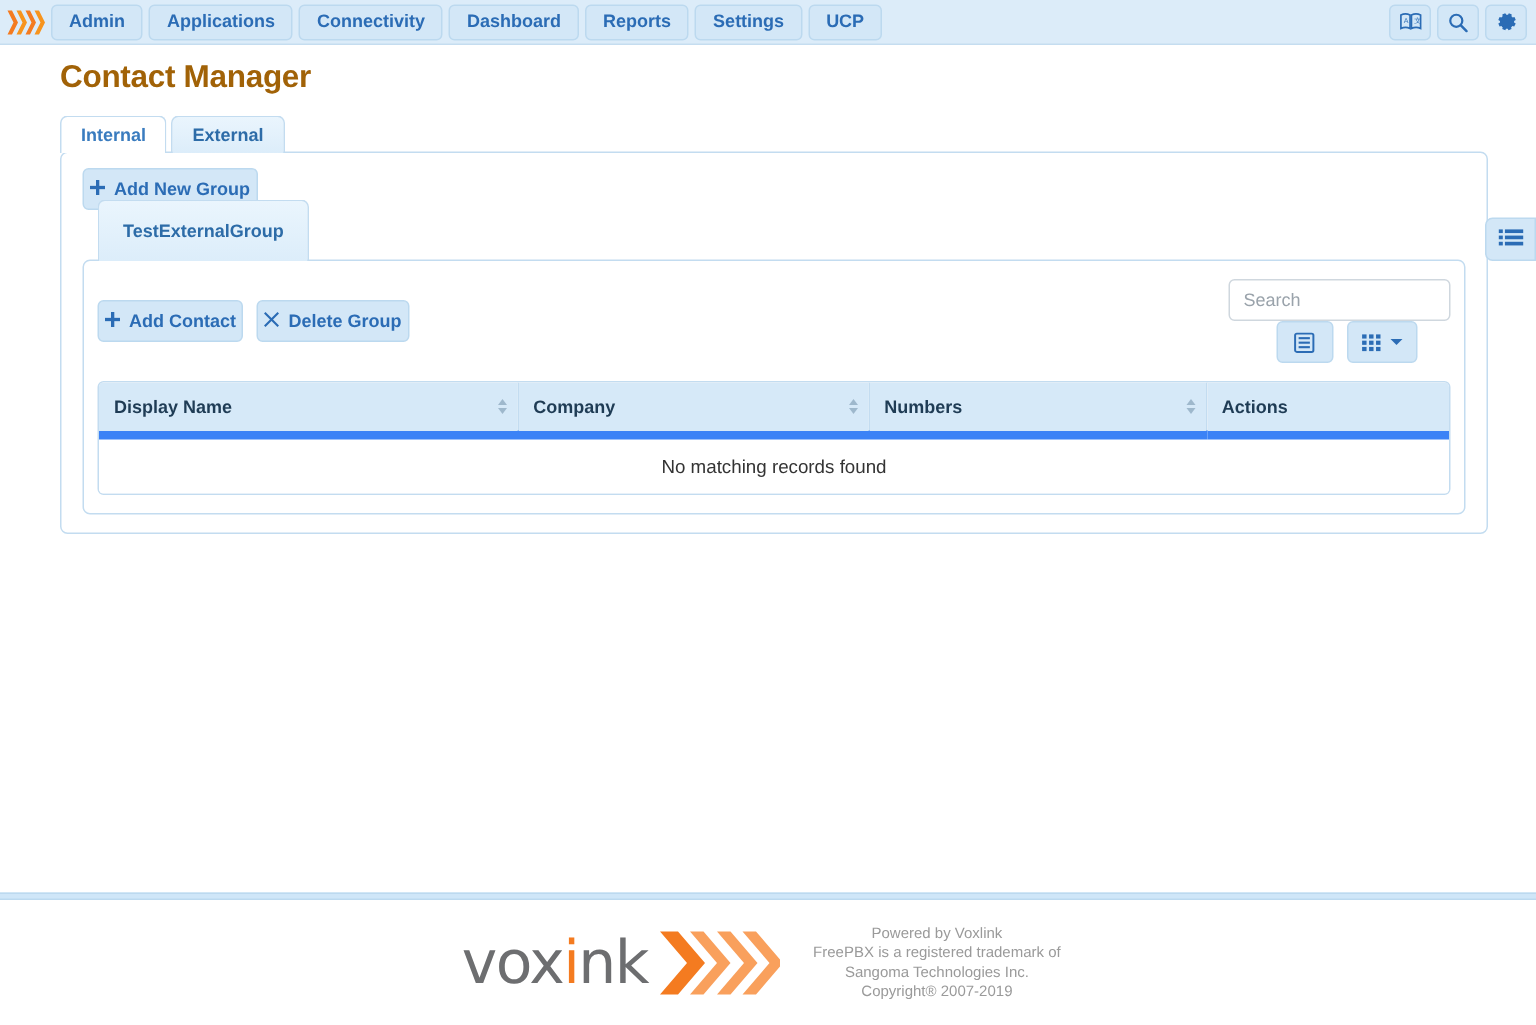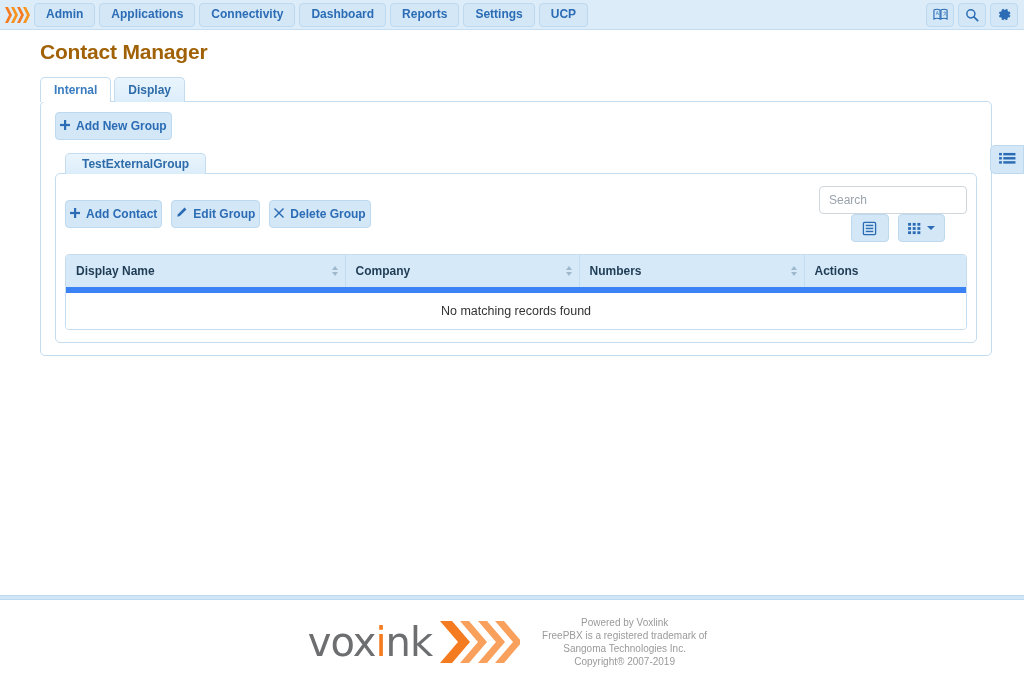--- a/index.html
+++ b/index.html
@@ -137,21 +137,21 @@
     z-index: 3;
     height: 25px;
   }
   .group-tab {
     font-size: 12px;
     font-weight: bold;
     color: #2d6ca8;
     border: 1px solid #c3dcf0;
     border-bottom: none;
     border-radius: 5px 5px 0 0;
-    padding: 3px 16px;
+    padding: 13px 16px;
     background: linear-gradient(to bottom,#eaf5fd 0%,#dcedfa 100%);
     cursor: pointer;
     line-height: 14px;
   }
 
   
   .inner-panel {
     border: 1px solid #c3dcf0;
     border-radius: 5px;
     background: #fff;
@@ -341,21 +341,21 @@
     </div>
   </div>
 </div>
 
 <div class="page">
 
   <div class="page-title">Contact Manager</div>
 
   <div class="tab-strip">
     <div class="tab">Internal</div>
-    <div class="tab active">Display</div>
+    <div class="tab active">External</div>
   </div>
 
   <div class="outer-panel">
 
     <div class="btn add-new-group">
       <span>
         <svg width="10" height="10" viewBox="0 0 10 10">
           <rect x="4" y="0" width="2.2" height="10" fill="#2b6cb5"></rect>
           <rect x="0" y="3.9" width="10" height="2.2" fill="#2b6cb5"></rect>
         </svg>
@@ -377,28 +377,20 @@
           <div class="btn">
             <span>
               <svg width="10" height="10" viewBox="0 0 10 10">
                 <rect x="4" y="0" width="2.2" height="10" fill="#2b6cb5"></rect>
                 <rect x="0" y="3.9" width="10" height="2.2" fill="#2b6cb5"></rect>
               </svg>
             </span>
             <span>Add Contact</span>
           </div>
 
-          <div class="btn">
-            <span>
-              <svg width="11" height="11" viewBox="0 0 12 12">
-                <path d="M9.3 0.6 L11.4 2.7 L4.2 9.9 L1.3 10.7 L2.1 7.8 Z" fill="#2b6cb5"></path>
-              </svg>
-            </span>
-            <span>Edit Group</span>
-          </div>
 
           <div class="btn">
             <span>
               <svg width="10" height="10" viewBox="0 0 10 10">
                 <path d="M1 0 L5 4 L9 0 L10 1 L6 5 L10 9 L9 10 L5 6 L1 10 L0 9 L4 5 L0 1 Z" fill="#2b6cb5"></path>
               </svg>
             </span>
             <span>Delete Group</span>
           </div>
 

